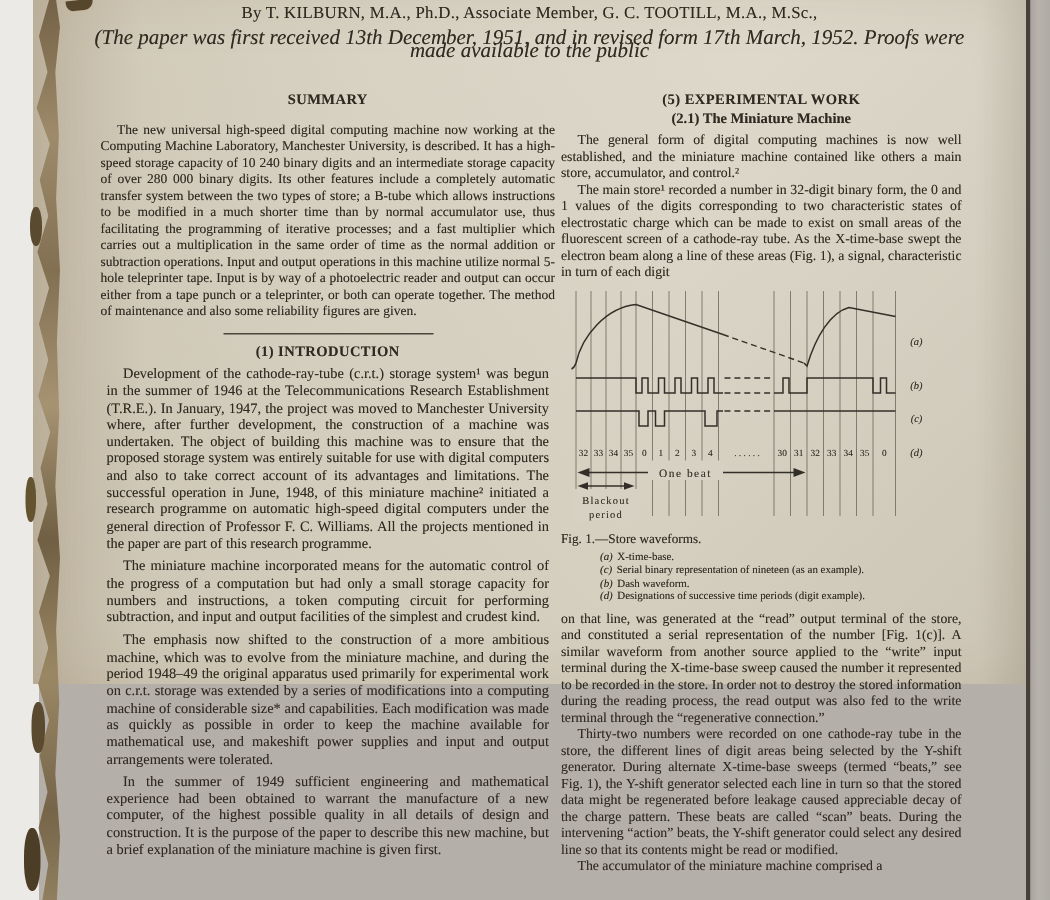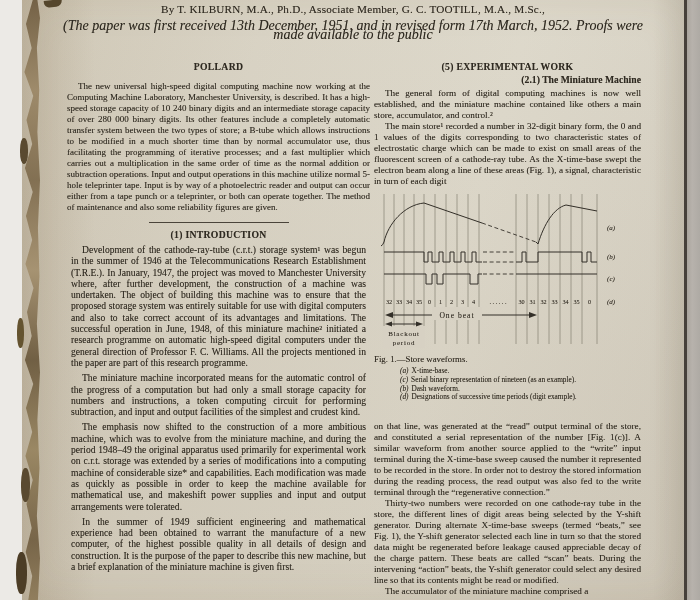--- a/index.html
+++ b/index.html
@@ -5,21 +5,21 @@
   html,body{margin:0;padding:0;}
   body{
     width:700px;height:600px;overflow:hidden;position:relative;
     background:#b4afa9;
     font-family:"Liberation Serif","DejaVu Serif",serif;
   }
   .bg-left{position:absolute;left:0;top:0;width:26px;height:600px;background:#eceae6;}
   .bg-right{position:absolute;left:687px;top:0;width:13px;height:600px;
     background:linear-gradient(90deg,#a9a49d,#b7b2ac 40%,#aeaaa4);}
   .page{
-    position:absolute;left:22px;top:0;width:664px;height:600px;
+    position:absolute;left:22px;top:0;width:664px;height:456px;
     background:linear-gradient(105deg,#cdc5b3 0%,#d7d1c2 30%,#dcd7c9 62%,#d3cdbf 100%);
     box-shadow:inset 0 0 40px rgba(120,100,60,.12);
   }
   .page::before{
     content:"";position:absolute;inset:0;pointer-events:none;
     background:
       linear-gradient(90deg,rgba(110,85,50,.16),rgba(0,0,0,0) 11%),
       linear-gradient(270deg,rgba(80,70,55,.12),rgba(0,0,0,0) 5%),
       linear-gradient(180deg,rgba(255,255,248,.05),rgba(120,100,70,.08));
   }
@@ -41,21 +41,21 @@
 
   .header{position:absolute;left:40px;top:3px;width:582px;text-align:center;}
   .authors{font-size:11.2px;line-height:13.5px;letter-spacing:.2px;}
   .received{margin-top:4px;font-size:14px;line-height:9.6px;font-style:italic;}
   .sc{font-variant:small-caps;font-style:italic;}
 
   .col-left{position:absolute;left:45px;top:61px;width:303px;}
   .col-right{position:absolute;left:352px;top:61px;width:267px;}
 
   .heading{font-weight:bold;text-align:center;font-size:9.7px;letter-spacing:.3px;margin:0 0 2px 0;}
-  .sub-heading{font-weight:bold;text-align:right;font-size:9.7px;margin:2px 0 3px 0;}
+  .sub-heading{font-weight:bold;text-align:center;font-size:9.7px;margin:2px 0 3px 0;}
 
   .summary{font-size:9px;line-height:11px;text-align:justify;}
   .body-l{font-size:9.6px;line-height:11.3px;text-align:justify;margin:4px;}
   .body-r{font-size:9.2px;line-height:11px;text-align:justify;margin:0;}
   .indent{text-indent:11px;}
 
   .rule{width:140px;height:1px;background:#4a443a;margin:7px auto 6px auto;}
 
   .figure-block{margin-top:5px;}
   .fig-svg{display:block;margin-left:4px;}
@@ -63,38 +63,38 @@
   .wave{stroke:#332f28;stroke-width:1;fill:none;}
   .dash{stroke-dasharray:4 2.6;stroke-width:.9;}
   .arrowhead{fill:#332f28;stroke:none;}
   .paperfill{fill:#d7d1c3;}
   .fig-svg text{fill:#332f28;font-family:"Liberation Serif",serif;}
   .num{font-size:6.2px;text-anchor:middle;}
   .rowlab{font-size:7px;font-style:italic;text-anchor:middle;}
   .beat{font-size:7.6px;text-anchor:middle;letter-spacing:1px;}
   .blk{font-size:7px;text-anchor:middle;letter-spacing:.8px;}
   .fig-caption{font-size:8.8px;margin:4px 0 3px 0;}
-  .fig-legend{margin:0 0 19px 26px;font-size:7.3px;line-height:8.8px;}
+  .fig-legend{margin:0 0 5px 26px;font-size:7.3px;line-height:8.8px;}
   .lg-marker{font-style:italic;margin-right:3px;}
 </style>
 </head>
 <body>
 
 <div class="bg-left"></div>
 <div class="page ink">
 
   <div class="header">
     <div class="authors">By T. KILBURN, M.A., Ph.D., Associate Member, G. C. TOOTILL, M.A., M.Sc.,</div>
     <div class="received">
       <div>(The paper was first received 13th December, 1951, and in revised form 17th March, 1952.  Proofs were made available to the public</div>
     </div>
   </div>
 
   <div class="col-left">
-    <div class="heading">POLLARD</div>
+    <div class="heading">SUMMARY</div>
     <p class="summary indent">The new universal high-speed digital computing machine now working at the Computing Machine Laboratory, Manchester University, is described.  It has a high-speed storage capacity of 10 240 binary digits and an intermediate storage capacity of over 280 000 binary digits.  Its other features include a completely automatic transfer system between the two types of store; a B-tube which allows instructions to be modified in a much shorter time than by normal accumulator use, thus facilitating the programming of iterative processes; and a fast multiplier which carries out a multiplication in the same order of time as the normal addition or subtraction operations.  Input and output operations in this machine utilize normal 5-hole teleprinter tape.  Input is by way of a photoelectric reader and output can occur either from a tape punch or a teleprinter, or both can operate together.  The method of maintenance and also some reliability figures are given.</p>
     <div class="rule"></div>
     <div class="heading">(1) INTRODUCTION</div>
     <p class="body-l indent">Development of the cathode-ray-tube (c.r.t.) storage system¹ was begun in the summer of 1946 at the Telecommunications Research Establishment (T.R.E.).  In January, 1947, the project was moved to Manchester University where, after further development, the construction of a machine was undertaken.  The object of building this machine was to ensure that the proposed storage system was entirely suitable for use with digital computers and also to take correct account of its advantages and limitations.  The successful operation in June, 1948, of this miniature machine² initiated a research programme on automatic high-speed digital computers under the general direction of Professor F. C. Williams.  All the projects mentioned in the paper are part of this research programme.</p>
     <p class="body-l indent">The miniature machine incorporated means for the automatic control of the progress of a computation but had only a small storage capacity for numbers and instructions, a token computing circuit for performing subtraction, and input and output facilities of the simplest and crudest kind.</p>
     <p class="body-l indent">The emphasis now shifted to the construction of a more ambitious machine, which was to evolve from the miniature machine, and during the period 1948–49 the original apparatus used primarily for experimental work on c.r.t. storage was extended by a series of modifications into a computing machine of considerable size* and capabilities.  Each modification was made as quickly as possible in order to keep the machine available for mathematical use, and makeshift power supplies and input and output arrangements were tolerated.</p>
     <p class="body-l indent">In the summer of 1949 sufficient engineering and mathematical experience had been obtained to warrant the manufacture of a new computer, of the highest possible quality in all details of design and construction.  It is the purpose of the paper to describe this new machine, but a brief explanation of the miniature machine is given first.</p>
   </div>
 
   <div class="col-right">

